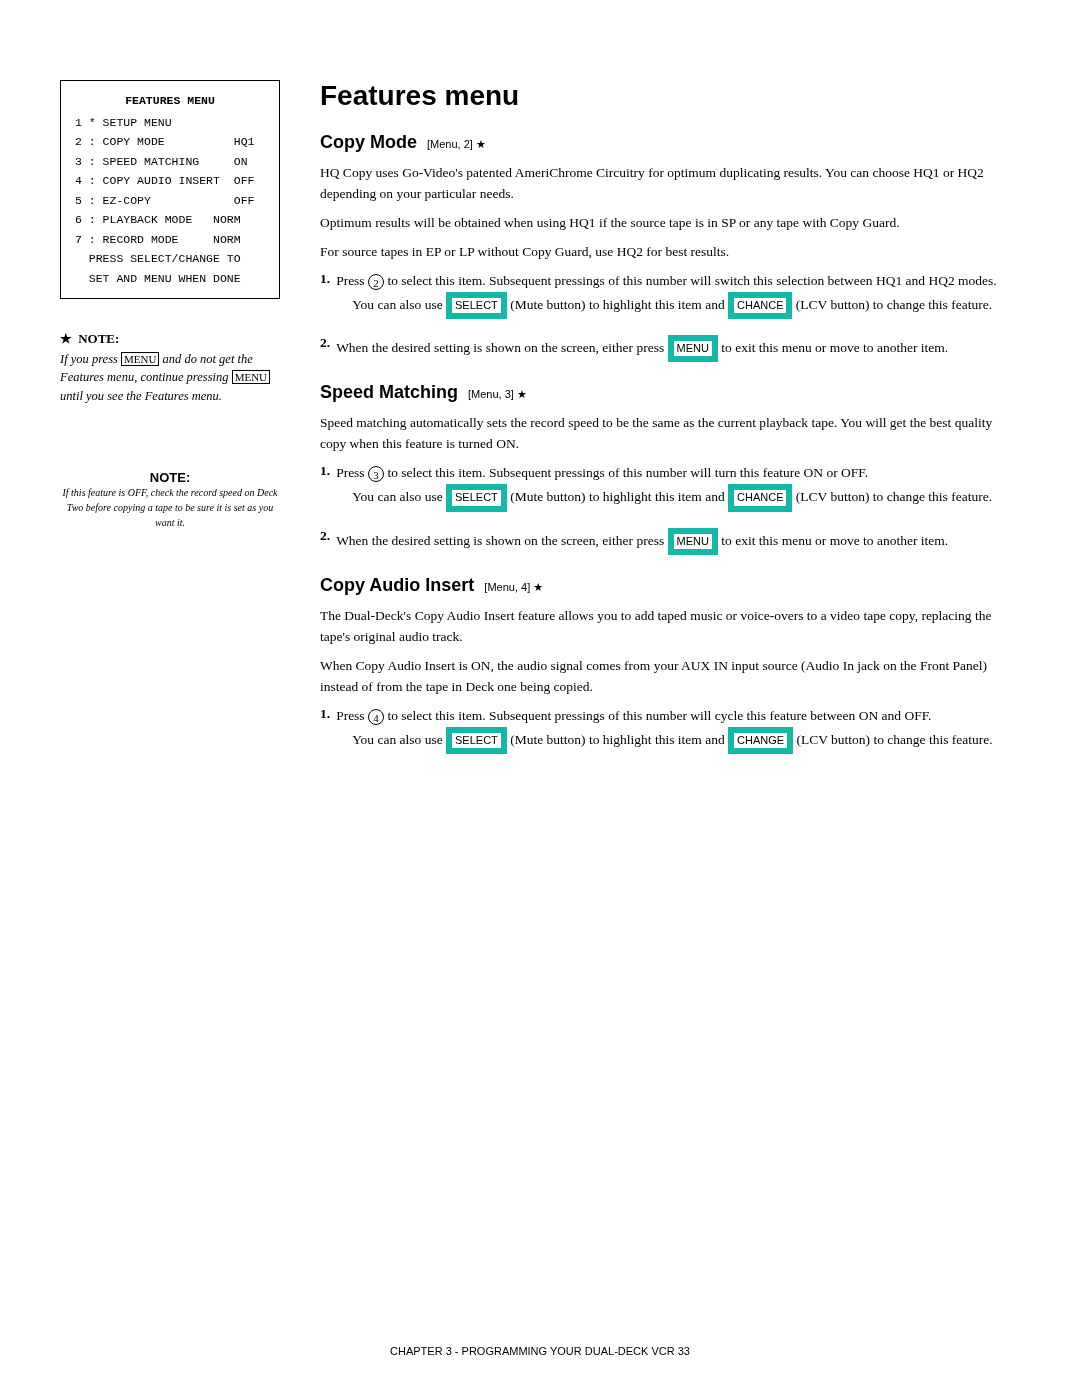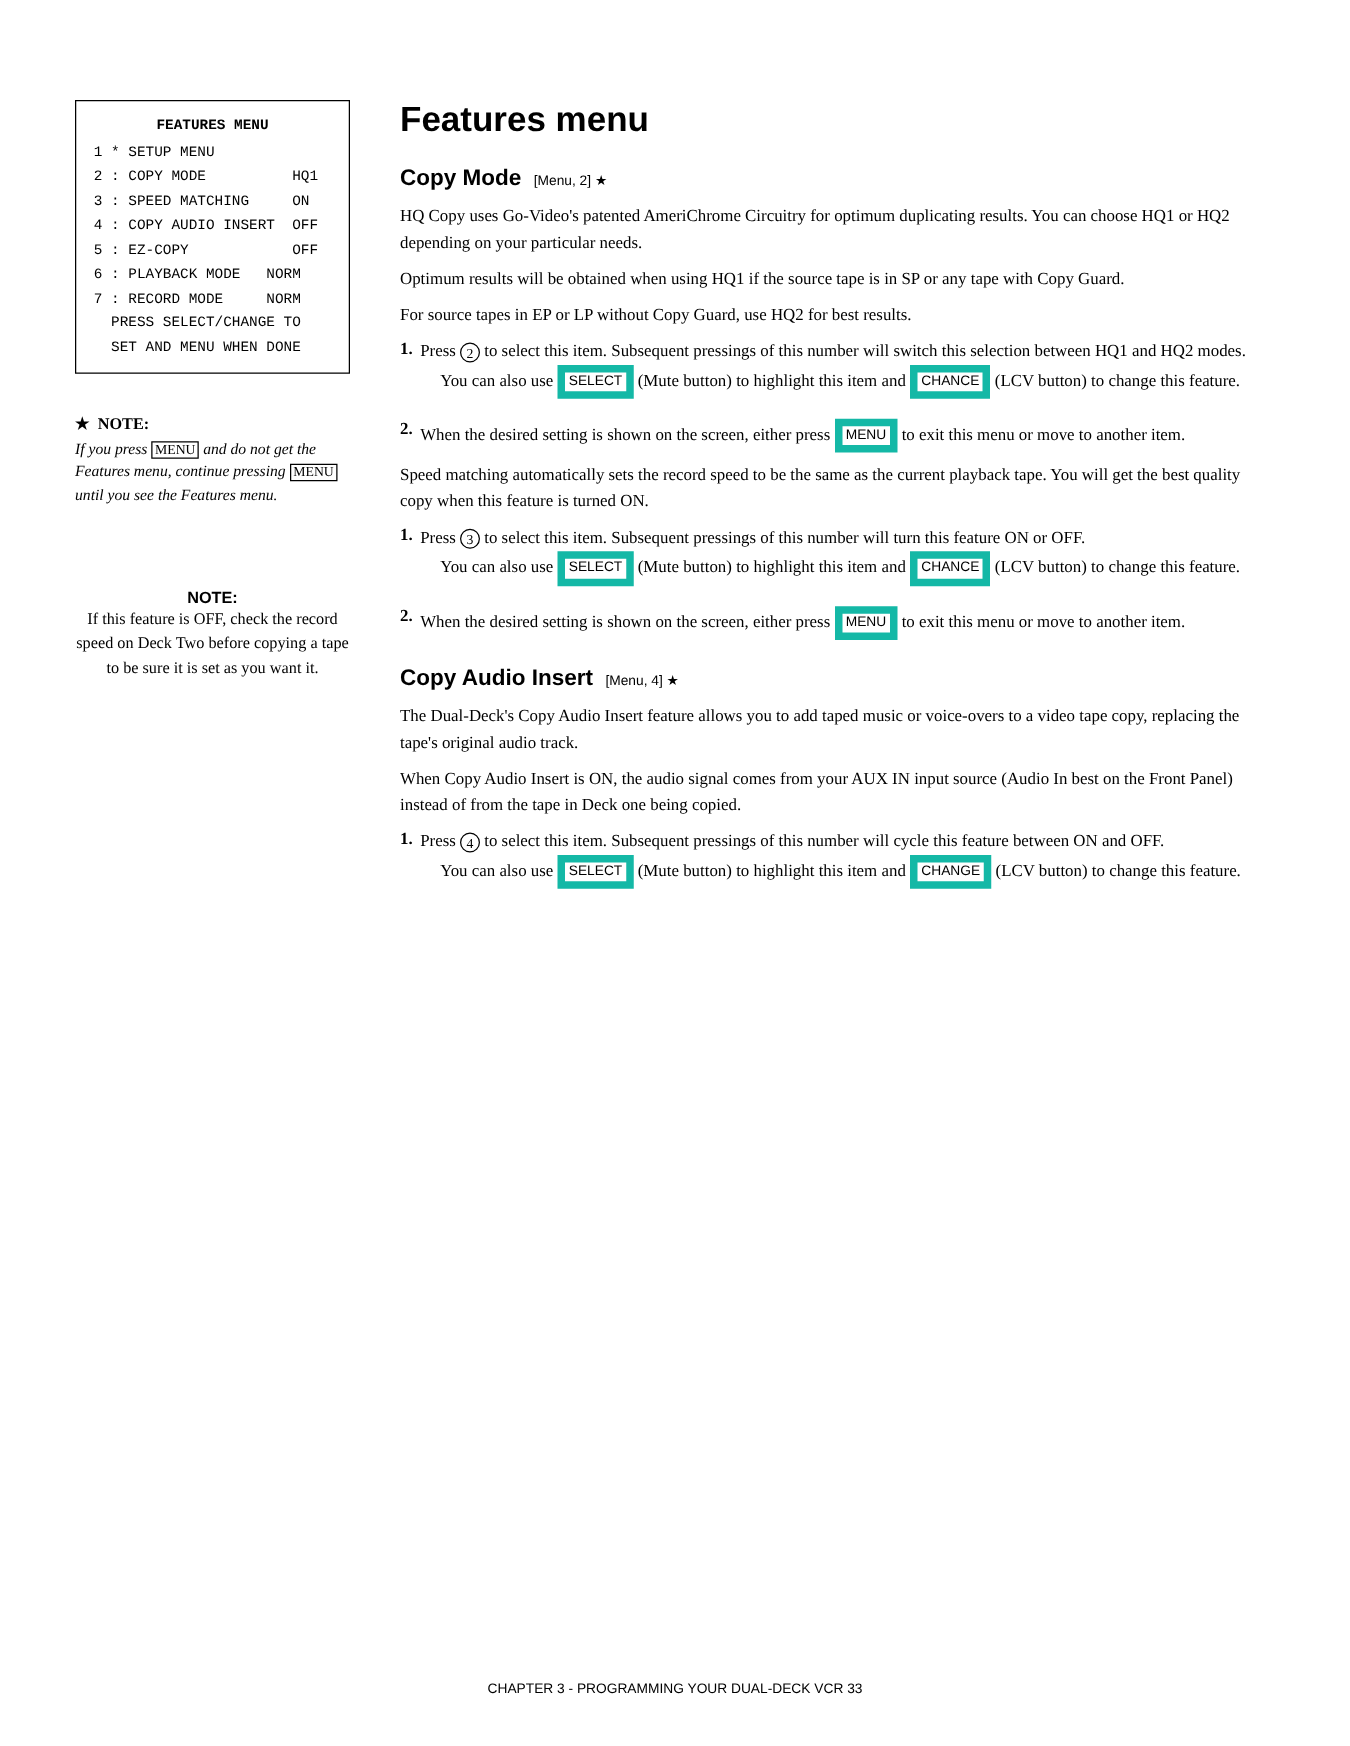--- a/index.html
+++ b/index.html
@@ -146,21 +146,22 @@
     .left-note-bottom {
       margin-top: 64px;
       text-align: center;
     }
     .left-note-bottom .note-label {
       font-weight: bold;
       font-size: 13px;
       font-family: Arial, Helvetica, sans-serif;
     }
     .left-note-bottom p {
-      font-size: 13px;
+      font-size: 10px;
+      font-style: italic;
       line-height: 1.5;
     }
   </style>
 </head>
 <body>
 
 <div class="page" style="position:relative;">
 
   <div class="left-col">
 
@@ -213,20 +214,23 @@
 
       <div class="numbered-item">
         <span class="num">2.</span>
         <div class="content">
           When the desired setting is shown on the screen, either press <span class="key-btn">MENU</span> to exit this menu or move to another item.
         </div>
       </div>
     </div>
 
     <div>
+      <div class="section-heading">
+        Speed Matching &nbsp;<span class="menu-ref">[Menu, 3] ★</span>
+      </div>
       <p class="body-text">Speed matching automatically sets the record speed to be the same as the current playback tape. You will get the best quality copy when this feature is turned ON.</p>
 
       <div class="numbered-item">
         <span class="num">1.</span>
         <div class="content">
           Press <span class="key-circle">3</span> to select this item. Subsequent pressings of this number will turn this feature ON or OFF.
           <div class="sub-item">
             <p>You can also use <span class="key-btn">SELECT</span> (Mute button) to highlight this item and <span class="key-btn">CHANCE</span> (LCV button) to change this feature.</p>
           </div>
         </div>
@@ -238,21 +242,21 @@
           When the desired setting is shown on the screen, either press <span class="key-btn">MENU</span> to exit this menu or move to another item.
         </div>
       </div>
     </div>
 
     <div>
       <div class="section-heading">
         Copy Audio Insert &nbsp;<span class="menu-ref">[Menu, 4] ★</span>
       </div>
       <p class="body-text">The Dual-Deck's Copy Audio Insert feature allows you to add taped music or voice-overs to a video tape copy, replacing the tape's original audio track.</p>
-      <p class="body-text">When Copy Audio Insert is ON, the audio signal comes from your AUX IN input source (Audio In best on the Front Panel) instead of from the tape in Deck one being copied.</p>
+      <p class="body-text">When Copy Audio Insert is ON, the audio signal comes from your AUX IN input source (Audio In jack on the Front Panel) instead of from the tape in Deck one being copied.</p>
 
       <div class="numbered-item">
         <span class="num">1.</span>
         <div class="content">
           Press <span class="key-circle">4</span> to select this item. Subsequent pressings of this number will cycle this feature between ON and OFF.
           <div class="sub-item">
             <p>You can also use <span class="key-btn">SELECT</span> (Mute button) to highlight this item and <span class="key-btn">CHANGE</span> (LCV button) to change this feature.</p>
           </div>
         </div>
       </div>

